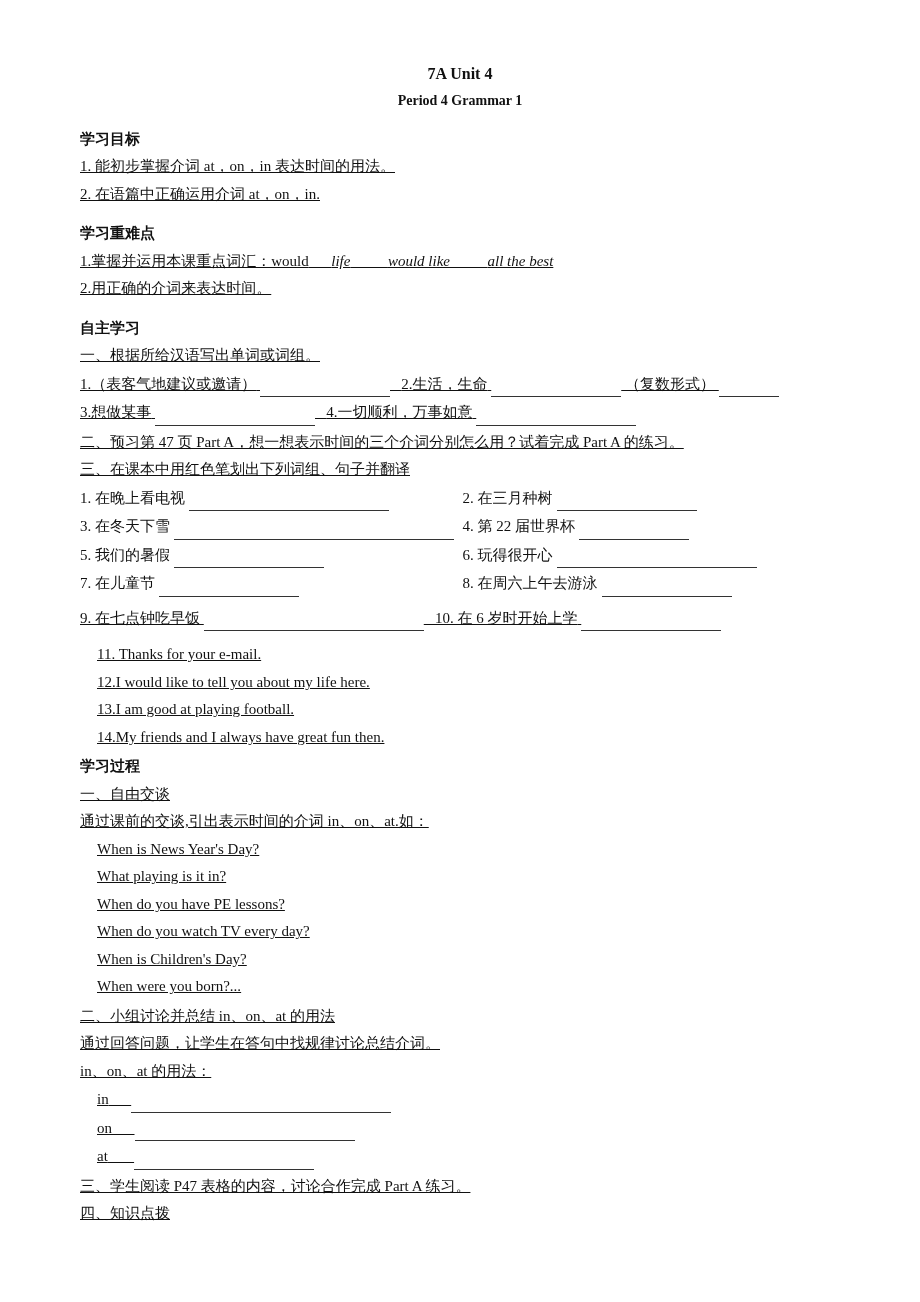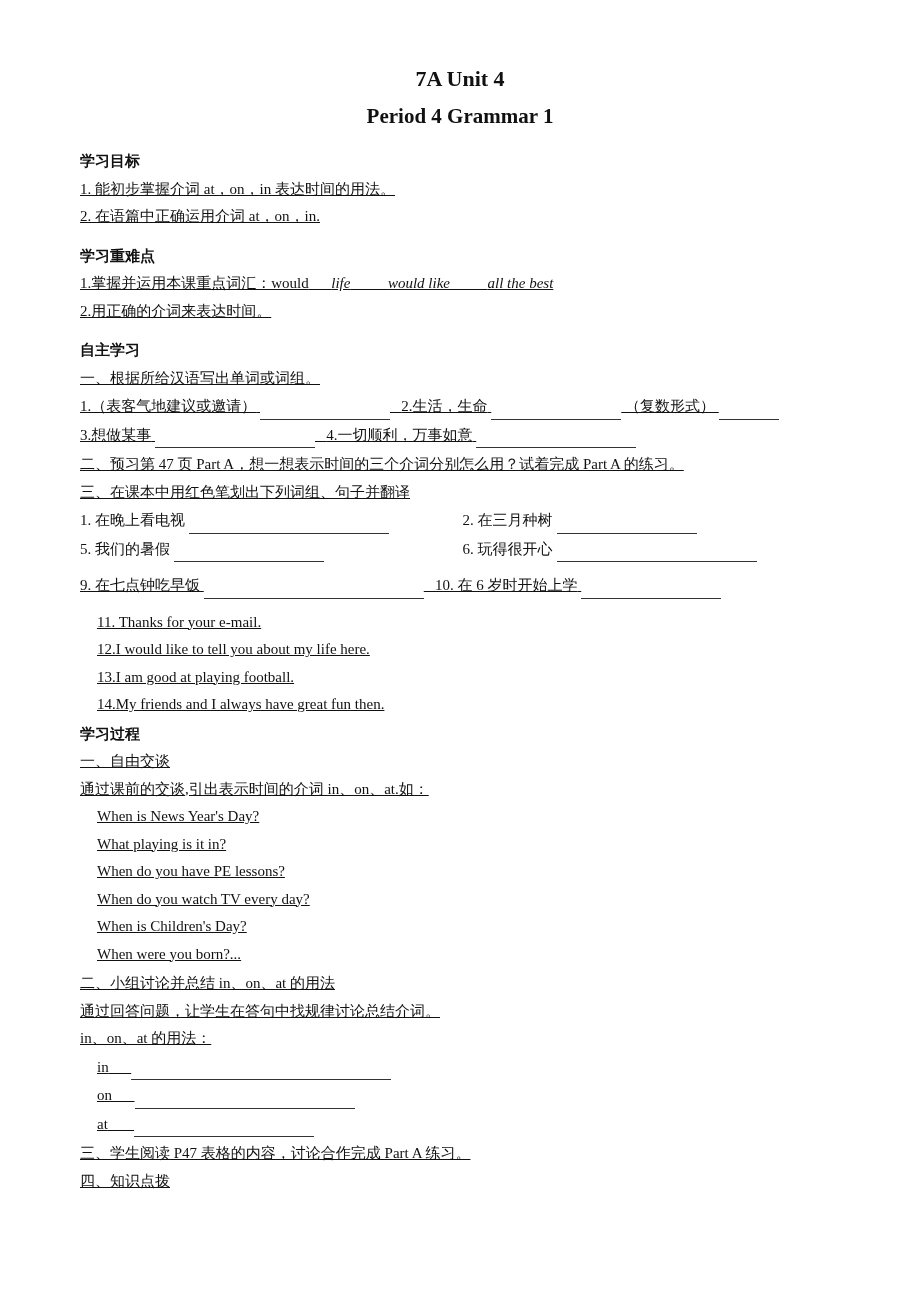--- a/index.html
+++ b/index.html
@@ -11,27 +11,27 @@
       background: #fff;
       font-family: "SimSun", "宋体", serif;
       font-size: 15px;
       color: #111;
       padding: 60px 80px 60px 80px;
       line-height: 1.7;
     }
     .page-title {
       text-align: center;
       font-weight: bold;
-      font-size: 22px;
+      font-size: 16px;
       margin-bottom: 2px;
     }
     .page-subtitle {
       text-align: center;
       font-weight: bold;
-      font-size: 21px;
+      font-size: 14px;
       margin-bottom: 10px;
     }
     .section-heading {
       font-weight: bold;
       font-size: 15px;
       margin-top: 14px;
       margin-bottom: 2px;
     }
     .line {
       margin-bottom: 2px;
@@ -139,33 +139,51 @@
     <div class="col-item">
       <span>1. 在晚上看电视</span>
       <span class="underline-lg">&nbsp;</span>
     </div>
     <div class="col-item">
       <span>2. 在三月种树</span>
       <span class="underline" style="min-width:140px;">&nbsp;</span>
     </div>
   </div>
 
+  <div class="grid-2col">
+    <div class="col-item">
+      <span>3. 在冬天下雪</span>
+      <span class="underline-xl">&nbsp;</span>
+    </div>
+    <div class="col-item">
+      <span>4. 第 22 届世界杯</span>
+      <span class="underline" style="min-width:110px;">&nbsp;</span>
+    </div>
+  </div>
 
   <div class="grid-2col">
     <div class="col-item">
       <span>5. 我们的暑假</span>
       <span class="underline" style="min-width:150px;">&nbsp;</span>
     </div>
     <div class="col-item">
       <span>6. 玩得很开心</span>
       <span class="underline-lg">&nbsp;</span>
     </div>
   </div>
 
   <div class="grid-2col">
+    <div class="col-item">
+      <span>7. 在儿童节</span>
+      <span class="underline" style="min-width:140px;">&nbsp;</span>
+    </div>
+    <div class="col-item">
+      <span>8. 在周六上午去游泳</span>
+      <span class="underline" style="min-width:130px;">&nbsp;</span>
+    </div>
   </div>
 </div>
 
 <div class="line blank-line">
   <span>9. 在七点钟吃早饭</span>
   <span class="underline" style="min-width:220px;">&nbsp;</span>
   &nbsp;
   <span>10. 在 6 岁时开始上学</span>
   <span class="underline" style="min-width:140px;">&nbsp;</span>
 </div>

